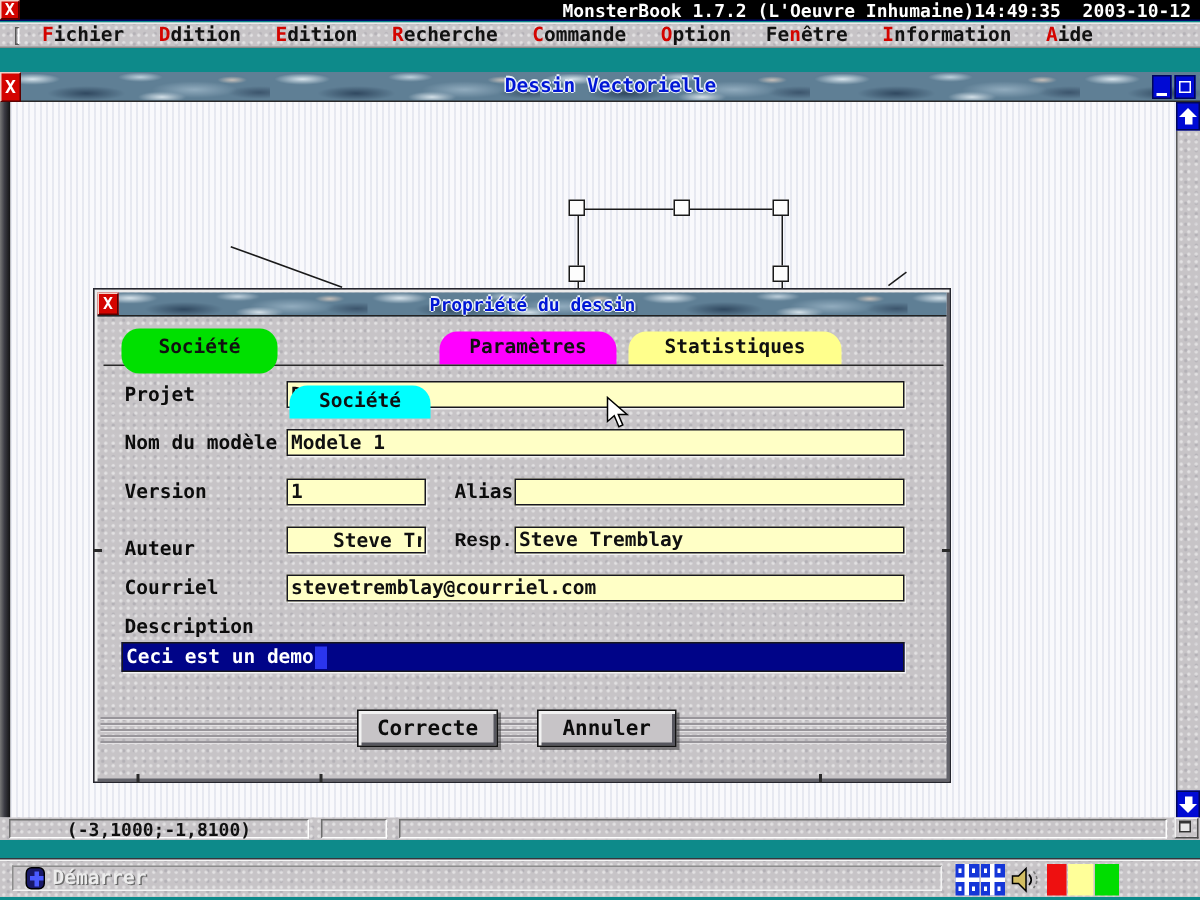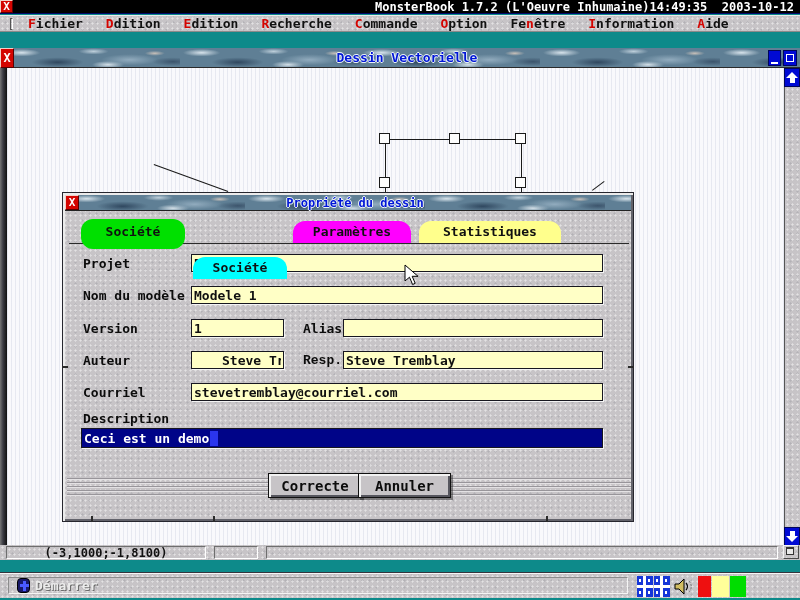--- a/index.html
+++ b/index.html
@@ -206,36 +206,36 @@
     <input class="fldinput" style="left: 128px; top: 61px; width: 412px;" value="Demo">
 
     <div class="fldlabel" style="left:20px;top:94px;">Nom du modèle</div>
     <input class="fldinput" style="left: 128px; top: 93px; width: 412px;" value="Modele 1">
 
     <div class="fldlabel" style="left:20px;top:127px;">Version</div>
     <input class="fldinput" style="left: 128px; top: 126px; width: 93px;" value="1">
     <div class="fldlabel" style="left:240px;top:127px;">Alias</div>
     <input class="fldinput" style="left: 280px; top: 126px; width: 260px;" value="">
 
-    <div class="fldlabel" style="left:20px;top:159px;">Auteur</div>
+    <div class="fldlabel" style="left:20px;top:165px;">Auteur</div>
     <input class="fldinput" style="left: 128px; top: 158px; width: 93px; padding-left: 30px;" value="Steve Tremb">
     <div class="fldlabel" style="left:240px;top:159px;font-family:Liberation Mono, monospace;">Resp.</div>
     <input class="fldinput" style="left: 280px; top: 158px; width: 260px;" value="Steve Tremblay">
 
     <div class="fldlabel" style="left:20px;top:191px;">Courriel</div>
     <input class="fldinput" style="left: 128px; top: 190px; width: 412px;" value="stevetremblay@courriel.com">
 
     <div class="fldlabel" style="left:20px;top:217px;">Description</div>
     <div class="descfield">
       <span>Ceci est un demo</span>
       <span class="desccursor"></span>
     </div>
 
     <div class="grooves"></div>
-    <button class="dlgbtn" style="left:205px;width:94px;">Correcte</button>
+    <button class="dlgbtn" style="left:175px;width:94px;">Correcte</button>
     <button class="dlgbtn" style="left:295px;width:93px;">Annuler</button>
 
     <div class="notch-b" style="left:28px;"></div>
     <div class="notch-b" style="left:150px;"></div>
     <div class="notch-b" style="left:483px;"></div>
     <div class="notch-l" style="top:173px;"></div>
     <div class="notch-r" style="top:173px;"></div>
   </div>
 
   <div class="mouse-cursor">

